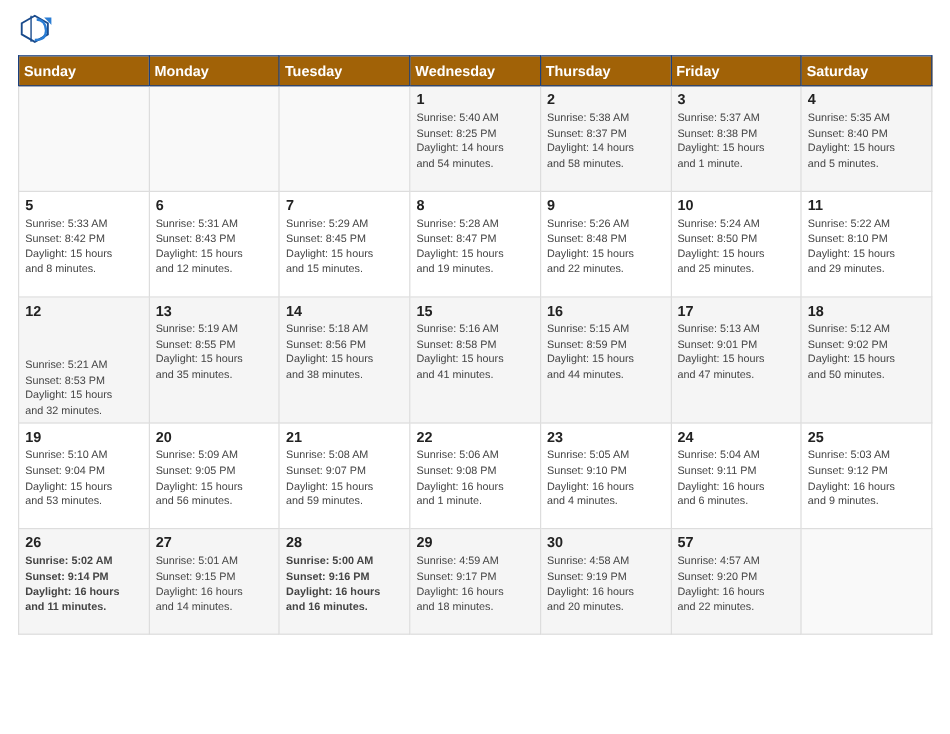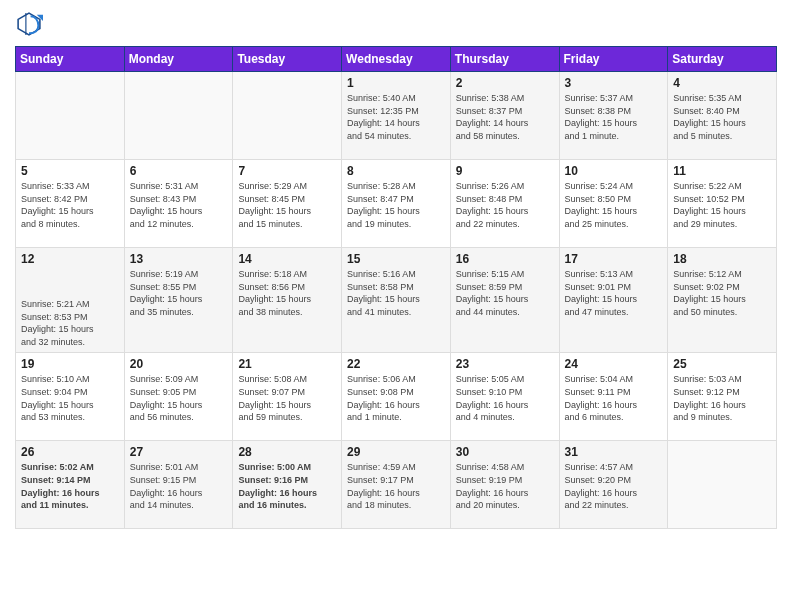--- a/index.html
+++ b/index.html
@@ -5,21 +5,21 @@
     * { box-sizing: border-box; margin: 0; padding: 0; }
     body { font-family: Arial, sans-serif; background: #fff; width: 792px; min-height: 612px; }
     .container { padding: 10px 15px 15px 15px; }
     .header { display: flex; justify-content: space-between; align-items: flex-start; margin-bottom: 8px; }
     .logo { display: flex; align-items: center; }
     .logo-icon { width: 28px; height: 28px; margin-right: 4px; }
     .title-block { text-align: right; }
     .title-month { font-size: 32px; font-weight: bold; color: #333; }
     .title-location { font-size: 14px; color: #555; }
     table { width: 100%; border-collapse: collapse; table-layout: fixed; }
-    thead tr { background-color: #6d28d9; color: #fff; }
+    thead tr { background-color: #a16207; color: #fff; }
     thead th { padding: 5px 4px; font-size: 12px; font-weight: bold; text-align: left; border: 1px solid #1a4080; }
     tbody tr { vertical-align: top; }
     tbody tr:nth-child(odd) { background-color: #f5f5f5; }
     tbody tr:nth-child(even) { background-color: #fff; }
     td { border: 1px solid #ddd; padding: 4px 5px; font-size: 9.5px; color: #333; height: 88px; width: 113px; }
     .day-num { font-size: 12px; font-weight: bold; color: #222; display: block; margin-bottom: 2px; }
     .day-info { font-size: 9px; color: #444; line-height: 1.4; }
     .empty { background-color: #f9f9f9; }
   </style>
 </head>
@@ -61,21 +61,21 @@
       </tr>
     </thead>
     <tbody id="calendar-body">
     <tr>
           <td class="empty"></td>
           <td class="empty"></td>
           <td class="empty"></td>
           <td>
             <span class="day-num">1</span>
             <div class="day-info" style="white-space: pre-line;">Sunrise: 5:40 AM
-Sunset: 12:35 PM
+Sunset: 8:25 PM
 Daylight: 14 hours
 and 54 minutes.</div>
           </td>
           <td>
             <span class="day-num">2</span>
             <div class="day-info" style="white-space: pre-line;">Sunrise: 5:38 AM
 Sunset: 8:37 PM
 Daylight: 14 hours
 and 58 minutes.</div>
           </td>
@@ -133,21 +133,21 @@
           <td>
             <span class="day-num">10</span>
             <div class="day-info" style="white-space: pre-line;">Sunrise: 5:24 AM
 Sunset: 8:50 PM
 Daylight: 15 hours
 and 25 minutes.</div>
           </td>
           <td>
             <span class="day-num">11</span>
             <div class="day-info" style="white-space: pre-line;">Sunrise: 5:22 AM
-Sunset: 10:52 PM
+Sunset: 8:10 PM
 Daylight: 15 hours
 and 29 minutes.</div>
           </td>
         </tr>
         <tr>
           <td>
             <span class="day-num">12</span>
             <div class="day-info" style="white-space: pre-line; margin-top: 32px;">Sunrise: 5:21 AM
 Sunset: 8:53 PM
 Daylight: 15 hours
@@ -277,21 +277,21 @@
 and 18 minutes.</div>
           </td>
           <td>
             <span class="day-num">30</span>
             <div class="day-info" style="white-space: pre-line;">Sunrise: 4:58 AM
 Sunset: 9:19 PM
 Daylight: 16 hours
 and 20 minutes.</div>
           </td>
           <td>
-            <span class="day-num">31</span>
+            <span class="day-num">57</span>
             <div class="day-info" style="white-space: pre-line;">Sunrise: 4:57 AM
 Sunset: 9:20 PM
 Daylight: 16 hours
 and 22 minutes.</div>
           </td>
           <td class="empty"></td>
         </tr>
       </tbody>
   </table>
 </div>

